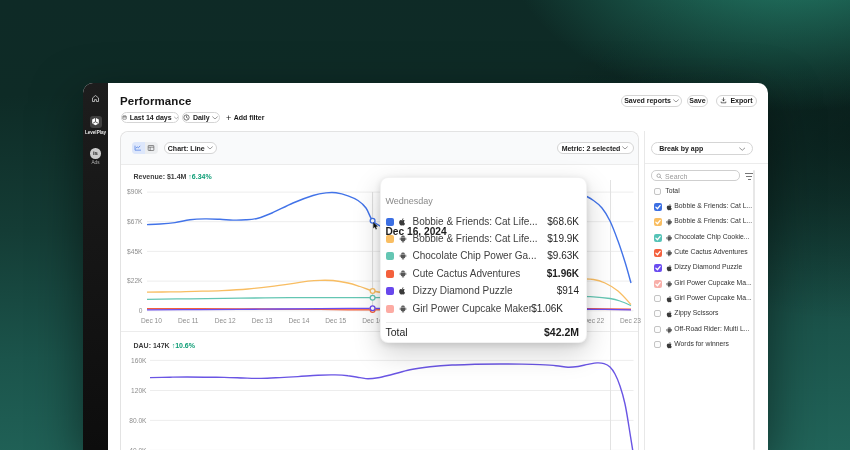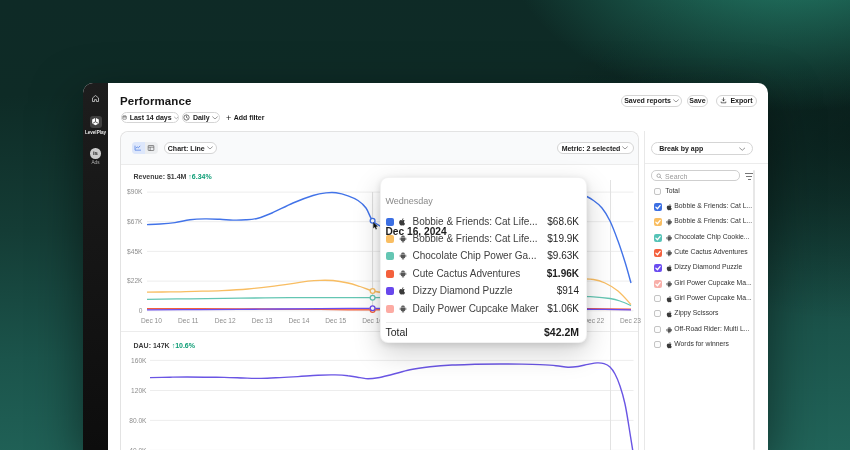--- a/index.html
+++ b/index.html
@@ -357,22 +357,22 @@
 </div>
 <div style="position:absolute;left:5px;right:7px;top:125.0px;height:12px;">
 <span style="position:absolute;left:0;top:2px;width:8px;height:8px;border-radius:2px;background:#fcaba3;"></span>
 <svg viewBox="0 0 16 16" width="10" height="10" style="position:absolute;left:12px;top:1px;">
         <g fill="#555">
           <path d="M4.8 5.6h6.4v4.6c0 .5-.4.9-.9.9h-.5v1.9c0 .4-.3.7-.7.7s-.7-.3-.7-.7v-1.9h-.8v1.9c0 .4-.3.7-.7.7s-.7-.3-.7-.7v-1.9h-.5c-.5 0-.9-.4-.9-.9V5.6z"></path>
           <path d="M3.5 5.6c.4 0 .7.3.7.7v3c0 .4-.3.7-.7.7s-.7-.3-.7-.7v-3c0-.4.3-.7.7-.7zM12.5 5.6c.4 0 .7.3.7.7v3c0 .4-.3.7-.7.7s-.7-.3-.7-.7v-3c0-.4.3-.7.7-.7z"></path>
           <path d="M4.8 5.2c.1-1 .7-1.9 1.6-2.4l-.5-.8c0-.1 0-.2.1-.2.1 0 .2 0 .2.1l.5.8c.4-.2.8-.3 1.3-.3s.9.1 1.3.3l.5-.8c0-.1.1-.1.2-.1.1 0 .1.1.1.2l-.5.8c.9.5 1.5 1.4 1.6 2.4H4.8zm2.1-1.2c.2 0 .3-.1.3-.3s-.1-.3-.3-.3-.3.1-.3.3.1.3.3.3zm2.2 0c.2 0 .3-.1.3-.3s-.1-.3-.3-.3-.3.1-.3.3.1.3.3.3z"></path>
         </g>
       </svg>
-<span style="position:absolute;left:27px;top:0;font-size:10px;color:#414141;">Daily Power Cupcake Maker</span>
-<span style="position:absolute;right:0;top:0;font-size:10px;color:#1f1f1f;">$1.06K</span>
+<span style="position:absolute;left:27px;top:0;font-size:10px;color:#414141;">Girl Power Cupcake Maker</span>
+<span style="position:absolute;right:16px;top:0;font-size:10px;color:#1f1f1f;">$1.06K</span>
 </div>
   <div style="position:absolute;left:5px;right:7px;top:144px;height:1px;background:#ececec;"></div>
   <div style="position:absolute;left:5px;top:148px;font-size:10.5px;color:#1f1f1f;">Total</div>
   <div style="position:absolute;right:7px;top:148px;font-size:10.5px;font-weight:700;color:#1c1c1c;">$42.2M</div>
 </div>
 
 <svg width="5.2" height="8" viewBox="0 0 5.2 8" style="position:absolute;left:372.7px;top:222.4px;">
   <path d="M0.3 0.2v6.4l1.6-1.5 0.9 2.3 1.1-0.45-0.9-2.3 1.9-0.18z" fill="#0b0f0e"></path>
 </svg>
 

